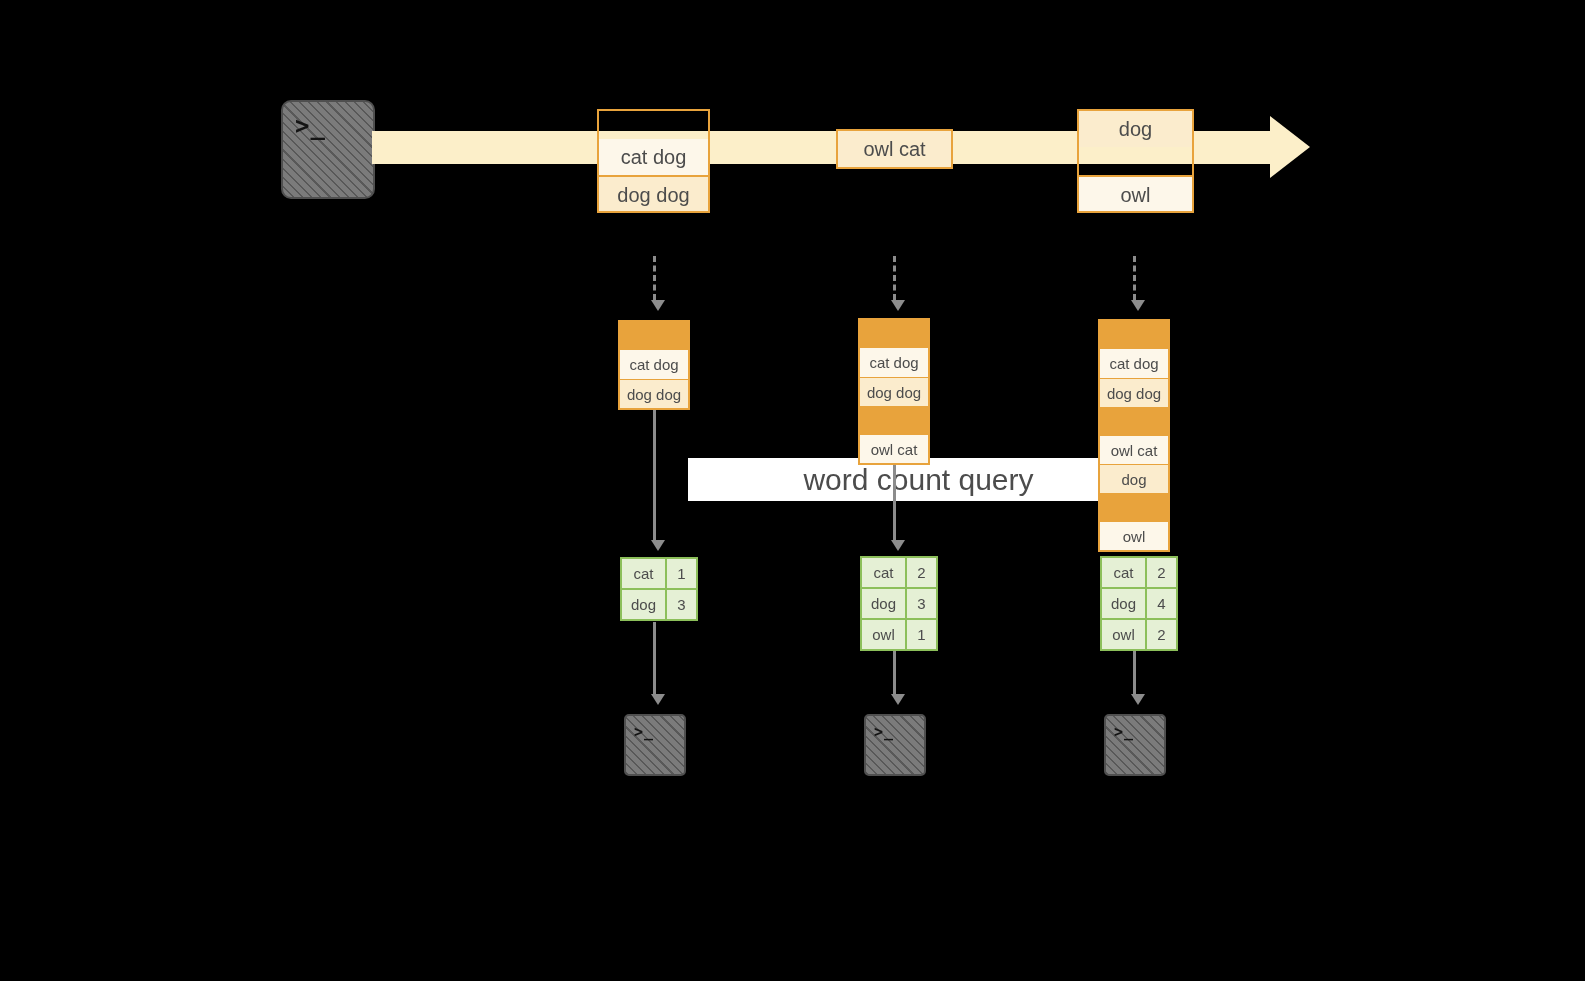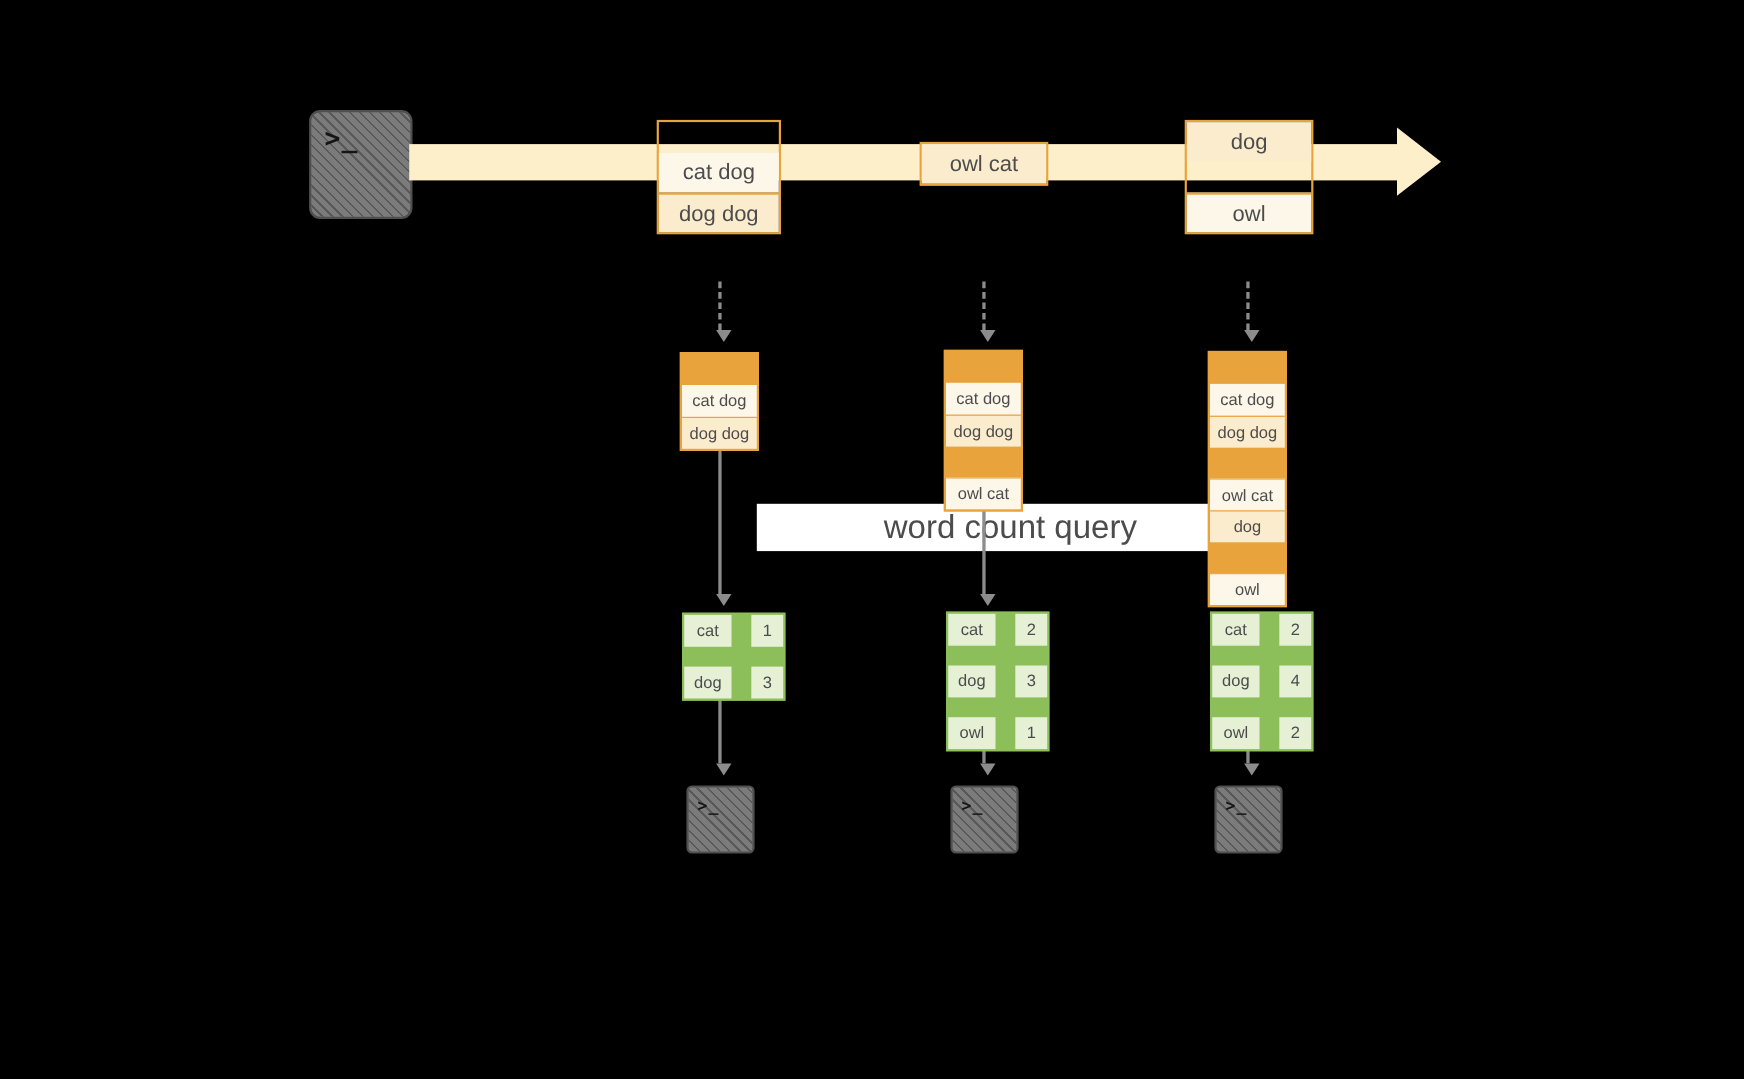--- a/index.html
+++ b/index.html
@@ -59,21 +59,21 @@
   
   .banner {
     position:absolute; left:688px; top:458px; width:425px; height:43px;
     background:#ffffff; z-index:1; text-align:center; line-height:43px;
     font-size:30px; color:#4c4c4c;padding-left:36px;
   }
 
   
   .wtable {
     position:absolute; display:grid; grid-template-columns:43px 29px;
-    gap:18px; background:#8cbf5a; border:2px solid #8cbf5a; z-index:3;
+    gap:2px; background:#8cbf5a; border:2px solid #8cbf5a; z-index:3;
   }
   .wtable .wcell {
     background:#e5f0d5; height:29px; line-height:29px; text-align:center;
     font-size:15px; color:#4c4c4c;
   }
 </style>
 </head>
 <body>
 
 <div class="canvas">

